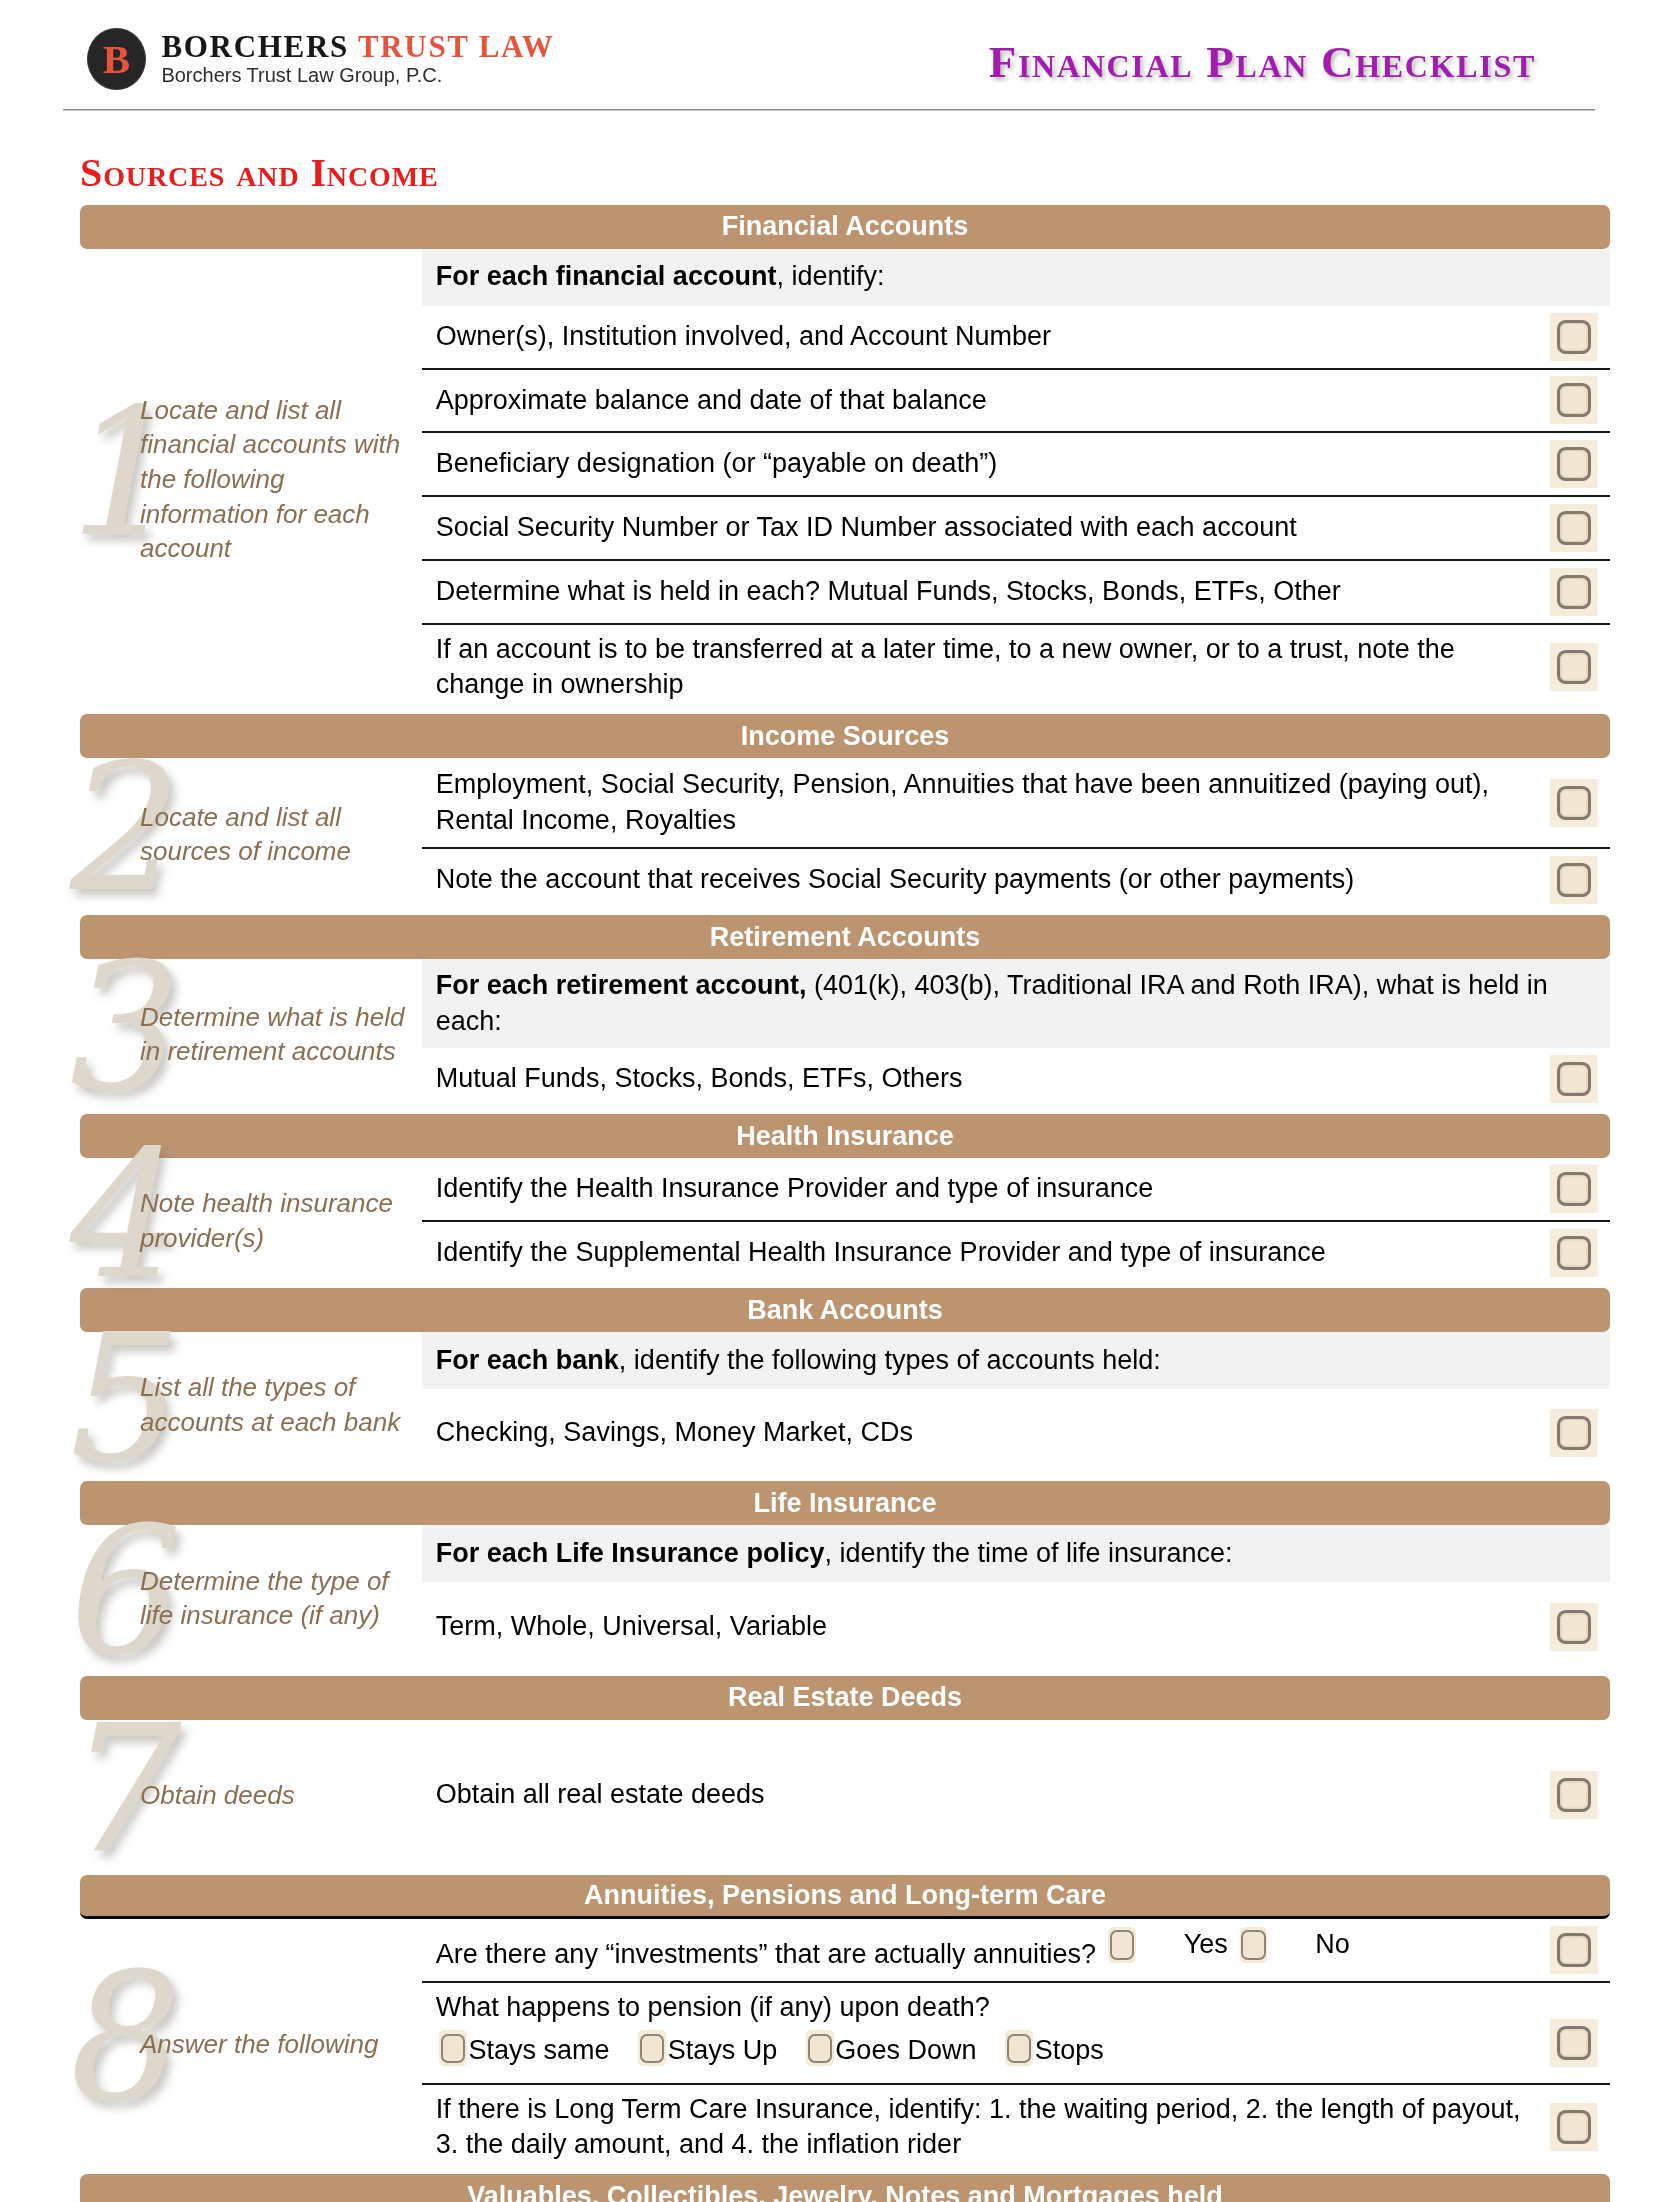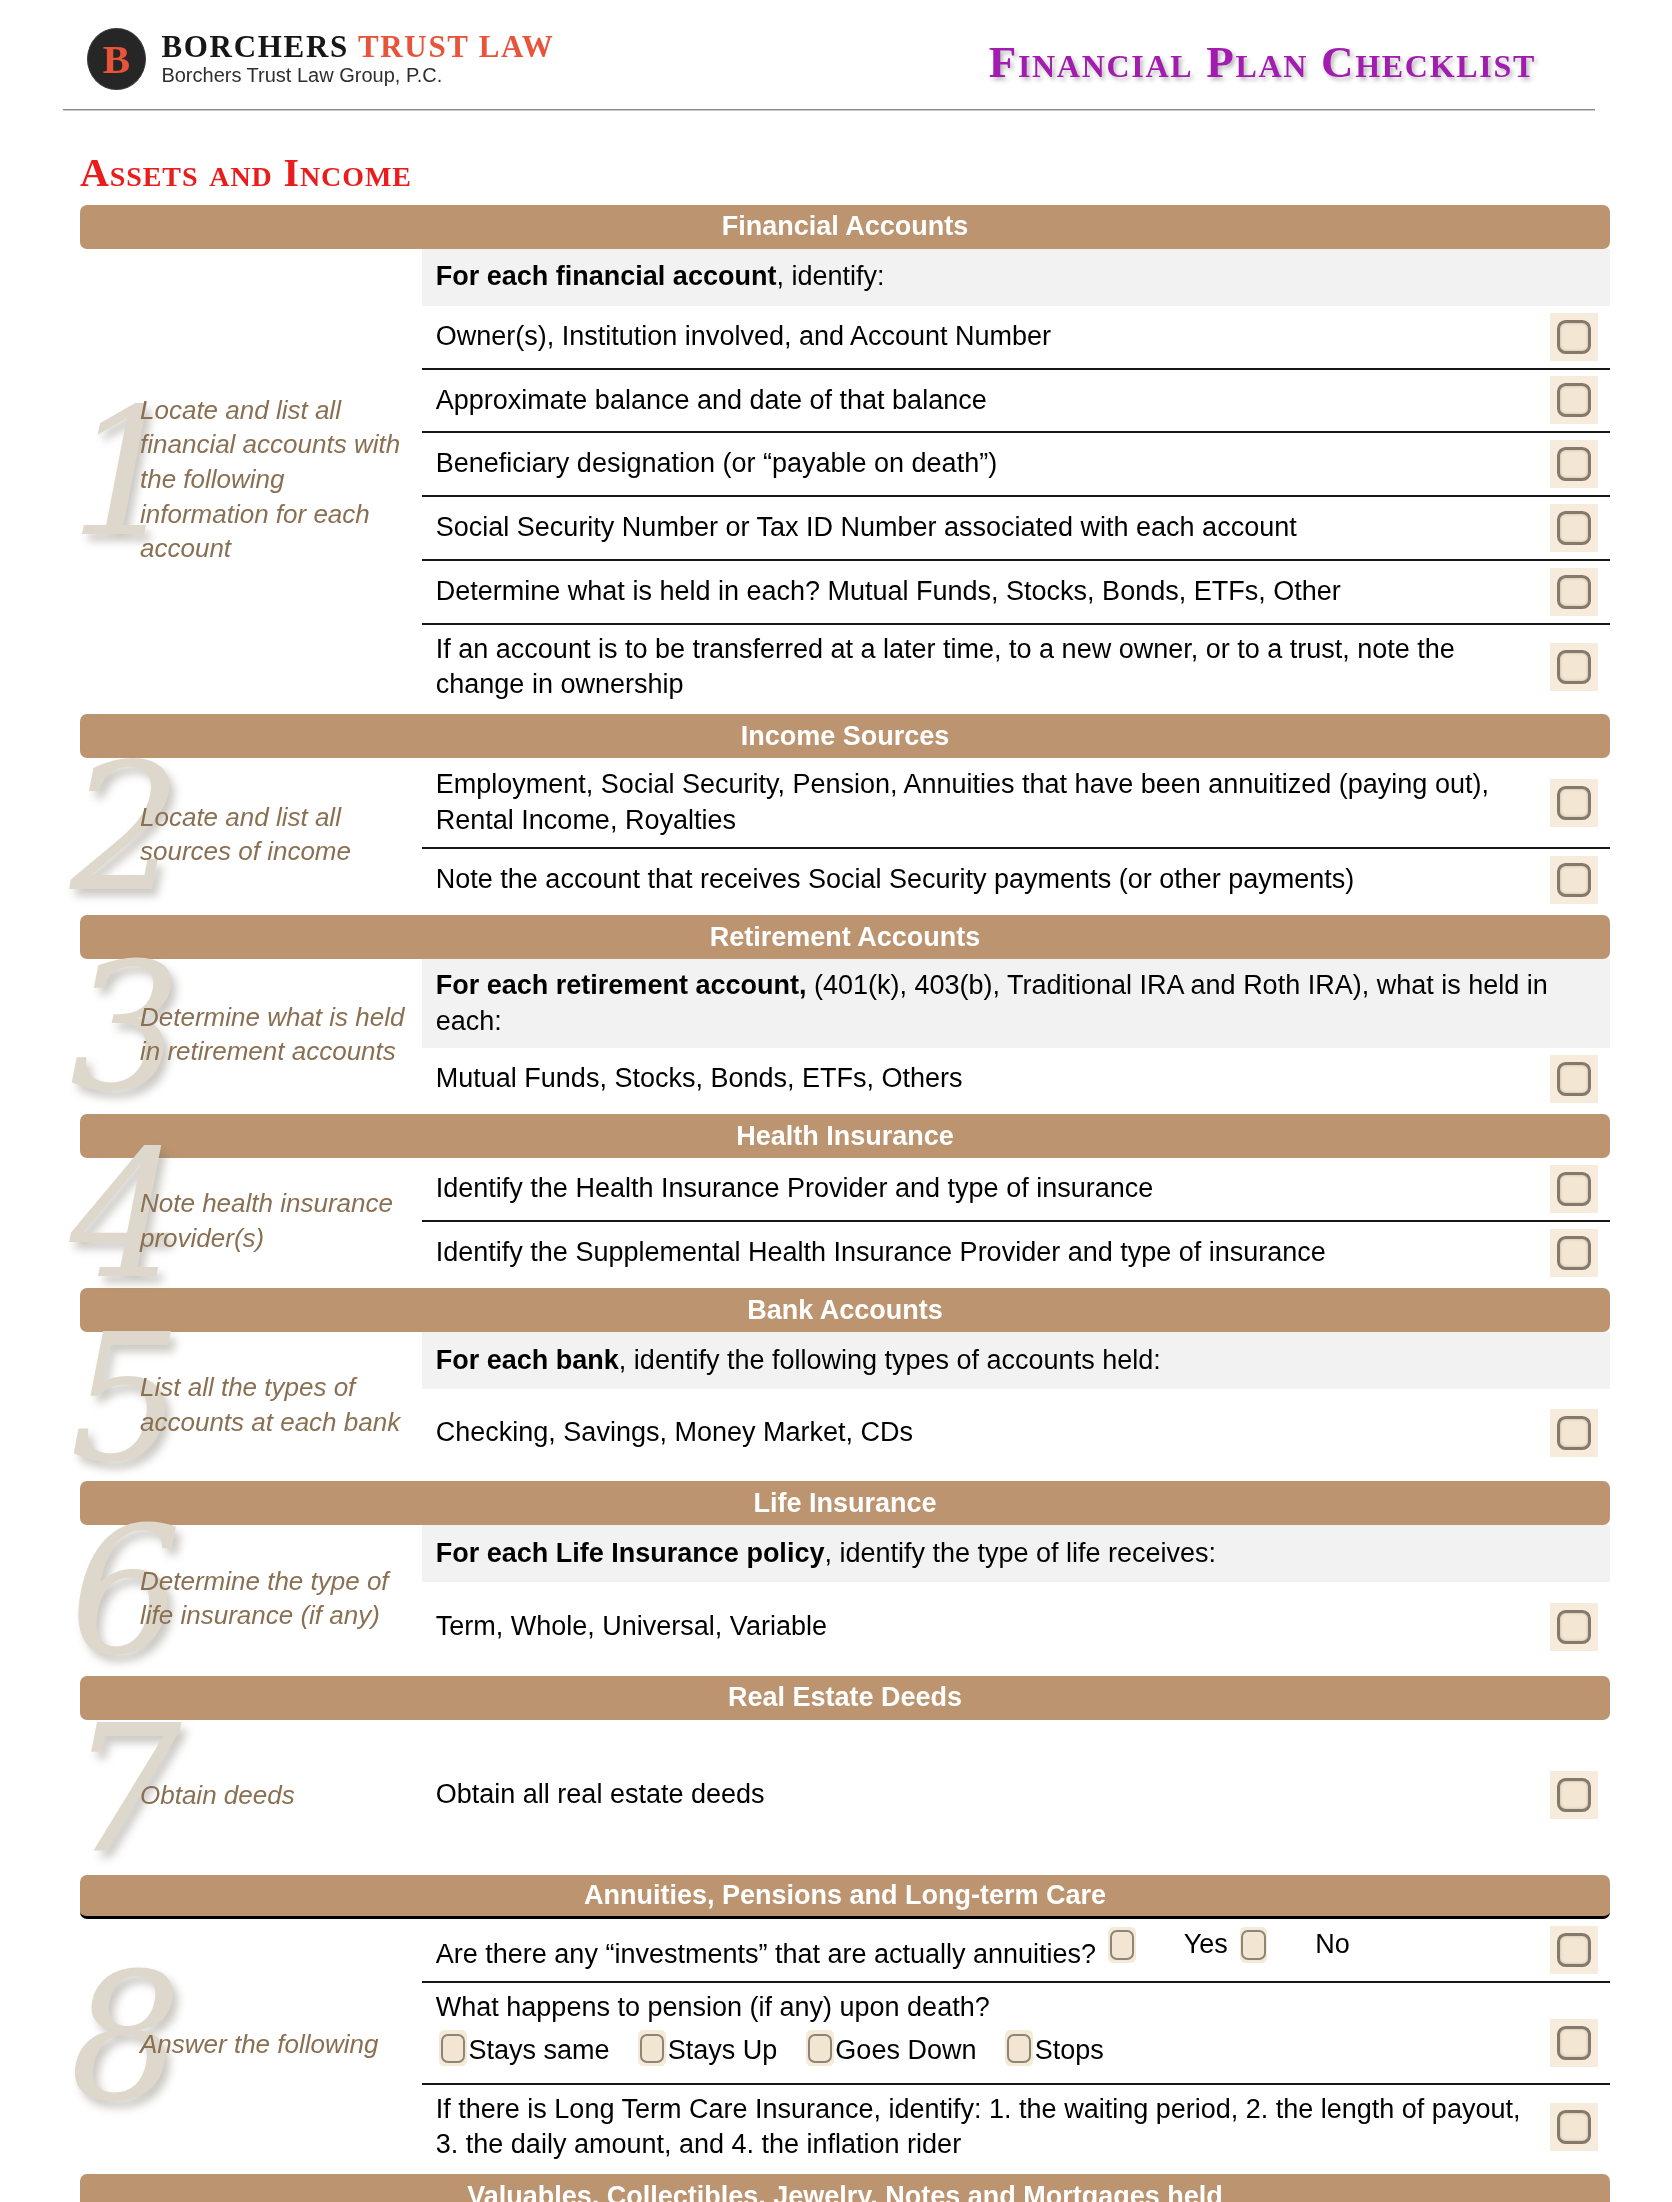--- a/index.html
+++ b/index.html
@@ -121,21 +121,21 @@
       <div class="brand-mark">B</div>
       <div class="brand-text">
         <div class="brand-name"><span>BORCHERS </span><span class="accent">TRUST LAW</span></div>
         <div class="brand-sub">Borchers Trust Law Group, P.C.</div>
       </div>
     </div>
     <div class="doc-title">Financial Plan Checklist</div>
   </div>
   <div class="head-rule"></div>
 
-  <div class="page-heading">Assets and Income</div>
+  <div class="page-heading">Sources and Income</div>
 
   <div id="sections-root">
   <section class="section" data-sec="1">
     <div class="bar">
       <span class="bar-text">Financial Accounts</span>
     </div>
     <div class="sec-body">
       <div class="side">
         <span class="big-num">1</span>
         <span class="side-label">Locate and list all financial accounts with the following information for each account</span>
@@ -286,21 +286,21 @@
     <div class="bar">
       <span class="bar-text">Life Insurance</span>
     </div>
     <div class="sec-body">
       <div class="side">
         <span class="big-num">6</span>
         <span class="side-label">Determine the type of life insurance (if any)</span>
       </div>
       <div class="table">
             <div class="row subhead">
-              <div class="row-main"><span class="row-text"><b>For each Life Insurance policy</b><span>, identify the type of life receives:</span></span></div>
+              <div class="row-main"><span class="row-text"><b>For each Life Insurance policy</b><span>, identify the time of life insurance:</span></span></div>
             </div>
             <div class="row">
               <div class="row-main"><span class="row-text">Term, Whole, Universal, Variable</span></div>
               <div class="cbx-wrap">
                 <div class="cbx"></div>
               </div>
             </div>
           </div>
     </div>
   </section>

